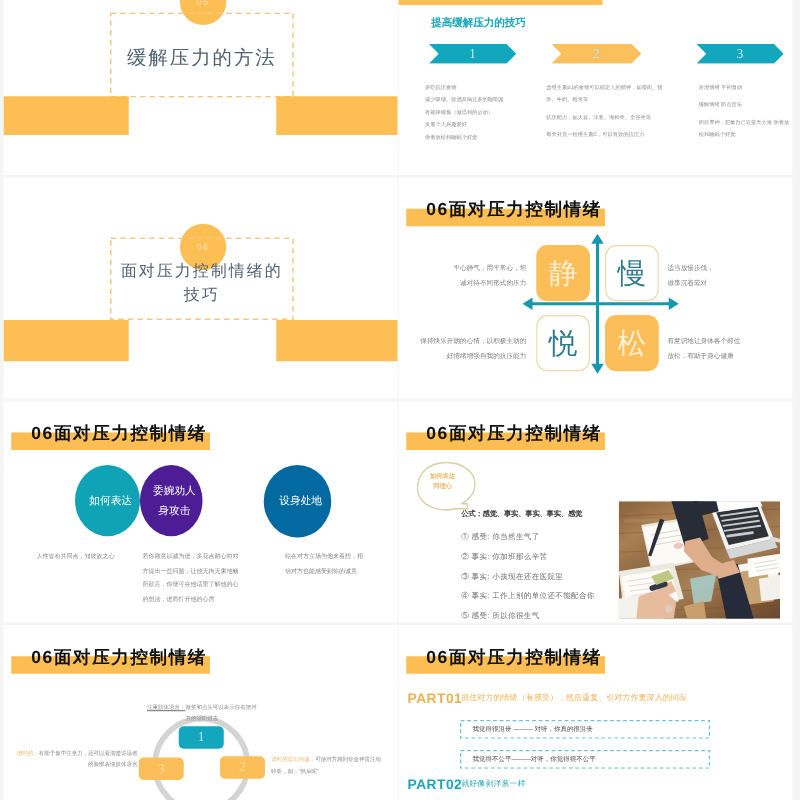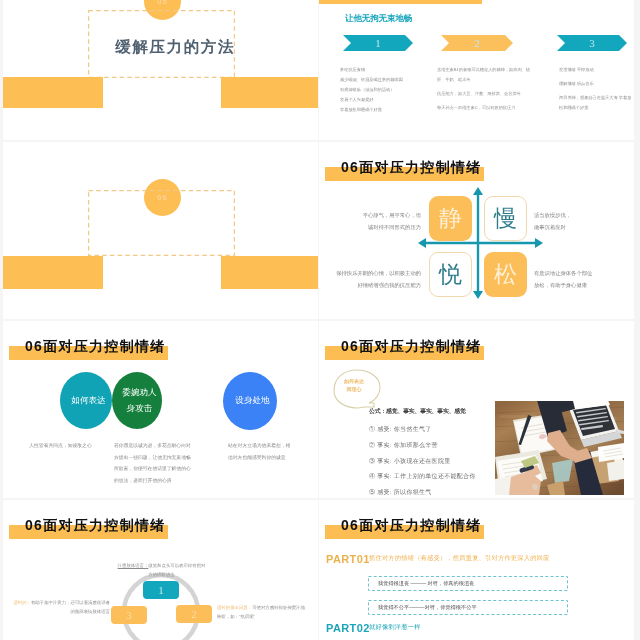--- a/index.html
+++ b/index.html
@@ -20,22 +20,22 @@
 
 
   
 
   
   .cover-circle { position:absolute; border-radius:50%; background:#FDBE54;
      display:flex; align-items:center; justify-content:center;
      color:#FCD496; font-size:7.5px; letter-spacing:1.2px; font-weight:700;
      padding-bottom:1px; }
   .cover-box { position:absolute;
-     display:flex; align-items:center; justify-content:flex-end; text-align:center;
-     color:#4F6070; font-weight:700; line-height:1.5; letter-spacing:1.6px; }
+     display:flex; align-items:center; justify-content:center; text-align:center;
+     color:#4F6070; font-weight:400; line-height:1.5; letter-spacing:1.6px; }
   .cover-box svg { position:absolute; left:0; top:0; }
   .cover-box > span { position:relative; top:3px; }
   .cover-rect { position:absolute; background:#FDBE54; }
 
   
   .titlebar { position:absolute; left:6px; top:25px; width:159px; height:14px; background:#FCBE52; }
   .titletxt { position:absolute; left:22px; top:17px; font-weight:700; color:#111;
      font-size:14px; letter-spacing:1.3px; white-space:nowrap; }
 
   .ttl2 { position:absolute; font-weight:700; color:#17A5BC; font-size:8.5px; letter-spacing:-0.1px; }
@@ -102,21 +102,21 @@
           <rect x="0.5" y="0.5" width="146" height="67" fill="none" stroke="#F3C884" stroke-width="1.4" stroke-dasharray="4.5 3.2"></rect>
         </svg>
       <span>缓解压力的方法</span>
     </div>
     <div class="cover-rect" style="left:-1px;top:114px;width:101px;height:31px;"></div>
     <div class="cover-rect" style="left:218px;top:114px;width:98px;height:31px;"></div>
   </div>
 
   <div class="slide s2">
     <div class="cover-rect" style="left:-1px;top:33px;width:164px;height:8px;"></div>
-    <div class="ttl2" style="left:26px;top:50px;">让他无拘无束地畅</div>
+    <div class="ttl2" style="left:26px;top:50px;">提高缓解压力的技巧</div>
     <div class="chev" style="left:24px;top:72px;width:70px;background:#12A7BC;">
       <span>1</span>
     </div>
     <div class="chev" style="left:122px;top:72px;width:72px;background:#FBBF5C;">
       <span>2</span>
     </div>
     <div class="chev" style="left:238px;top:72px;width:70px;background:#12A7BC;">
       <span>3</span>
     </div>
     <div class="col-txt" style="left:21px;top:102px;width:95px;">
@@ -145,20 +145,24 @@
   </div>
 
   <div class="slide s3">
     <div class="cover-circle" style="left:141px;top:37px;width:37px;height:37px;">
       <span>06</span>
     </div>
     <div class="cover-box" style="left:85px;top:48px;width:147px;height:66px;font-size:12.8px;">
         <svg width="147" height="66">
           <rect x="0.5" y="0.5" width="146" height="65" fill="none" stroke="#F3C884" stroke-width="1.4" stroke-dasharray="4.5 3.2"></rect>
         </svg>
+      <span class="ml">
+          <span class="ln">面对压力控制情绪的</span>
+          <span class="ln">技巧</span>
+        </span>
     </div>
     <div class="cover-rect" style="left:-1px;top:114px;width:101px;height:33px;"></div>
     <div class="cover-rect" style="left:218px;top:114px;width:98px;height:33px;"></div>
   </div>
 
   <div class="slide s4">
     <div class="titlebar"></div>
     <div class="titletxt">06面对压力控制情绪</div>
     <svg class="quad-arrows" style="position:absolute;left:99px;top:45px;" width="125" height="112" viewBox="0 0 125 112">
       <g stroke="#1597AE" stroke-width="2.4" fill="none">
@@ -201,27 +205,27 @@
         <span class="ln">放松，有助于身心健康</span>
       </div>
   </div>
 
   <div class="slide s5">
     <div class="titlebar"></div>
     <div class="titletxt">06面对压力控制情绪</div>
     <div class="bcircle" style="left:57px;top:51px;width:52px;height:57px;background:#10A2B5;">
         <span>如何表达</span>
       </div>
-    <div class="bcircle" style="left:109px;top:51px;width:50px;height:57px;background:#15803d;">
+    <div class="bcircle" style="left:109px;top:51px;width:50px;height:57px;background:#4c1d95;">
         <span>
           <span class="ln">委婉劝人</span>
           <span class="ln">身攻击</span>
         </span>
       </div>
-    <div class="bcircle" style="left:220px;top:51px;width:54px;height:58px;background:#3b82f6;">
+    <div class="bcircle" style="left:208px;top:51px;width:54px;height:58px;background:#0369a1;">
         <span>设身处地</span>
       </div>
     <div class="bcap" style="left:5px;top:119px;width:105px;text-align:center;">人性皆有共同点，知彼敌之心</div>
     <div class="bcap" style="left:111px;top:119px;width:105px;">
         <span class="ln">若你愿意以诚为进，多花点耐心向对</span>
         <span class="ln">方提出一些问题，让他无拘无束地畅</span>
         <span class="ln">所欲言，你便可在他话里了解他的心</span>
         <span class="ln">的想法，进而打开他的心房</span>
       </div>
     <div class="bcap" style="left:225px;top:119px;width:92px;">

